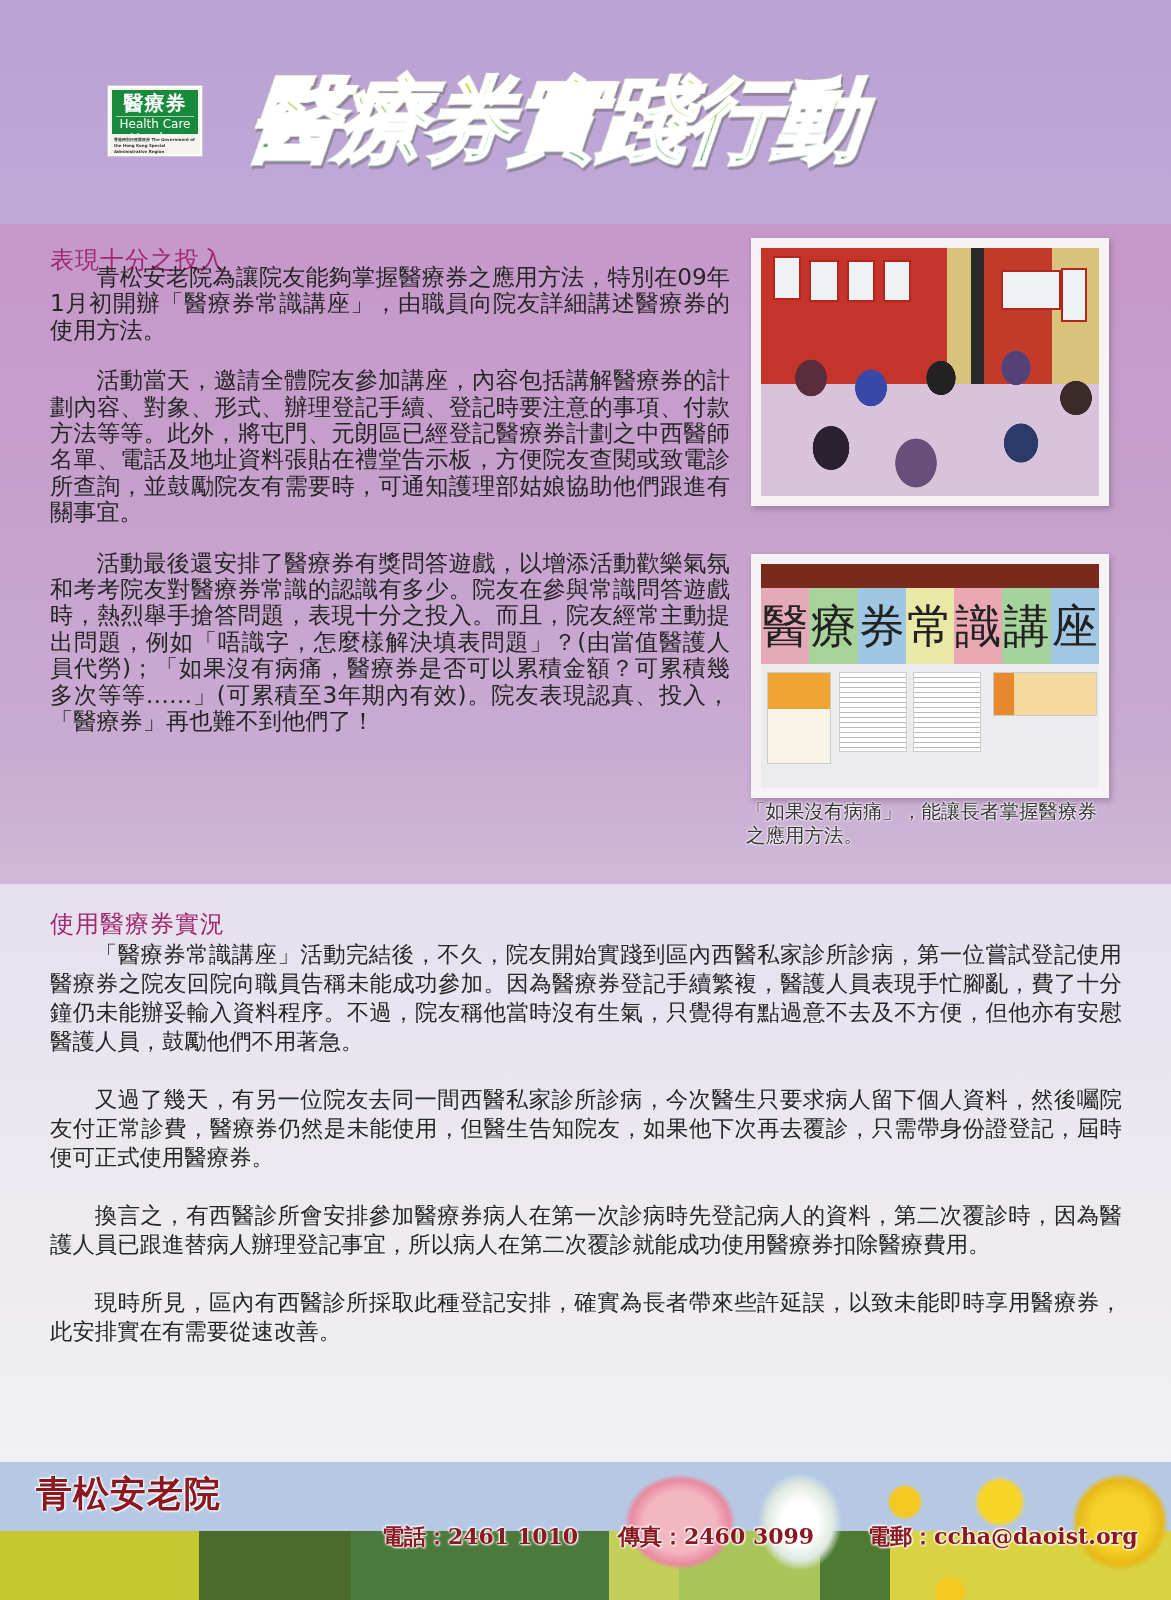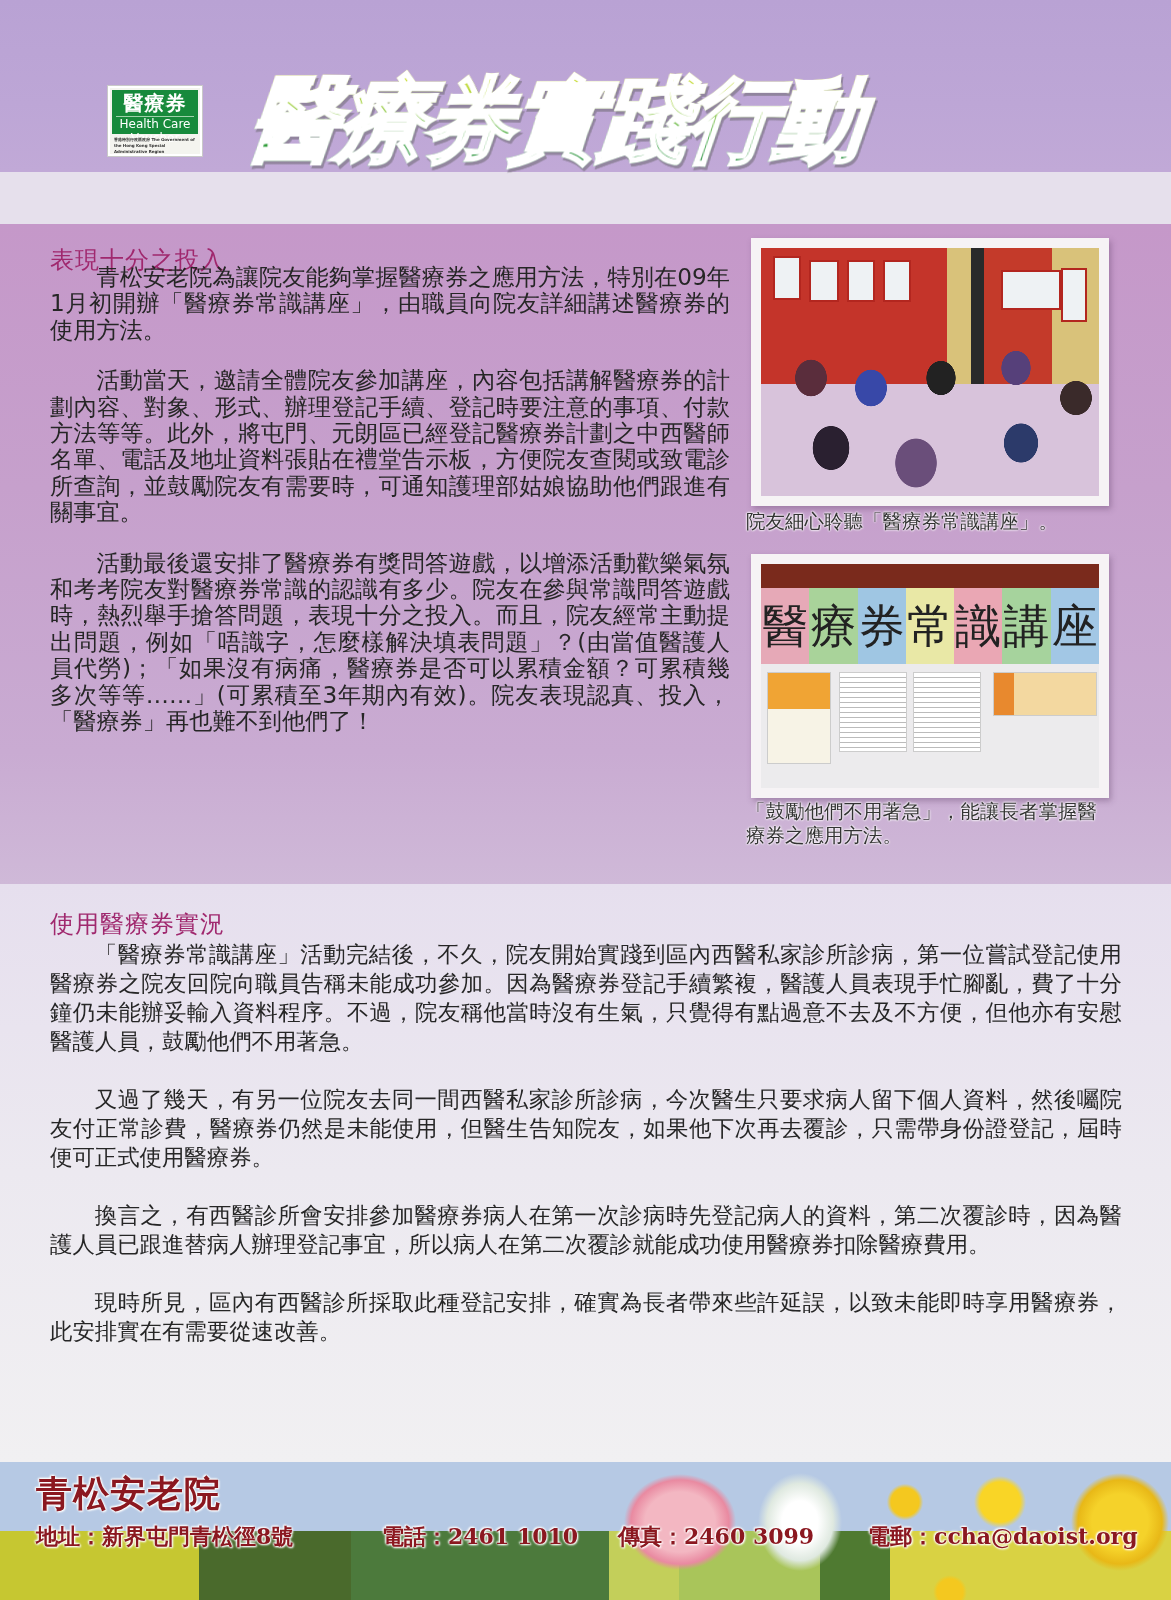--- a/index.html
+++ b/index.html
@@ -5,21 +5,21 @@
   * { box-sizing: border-box; margin: 0; padding: 0; }
   html, body { width: 1171px; height: 1600px; overflow: hidden; }
   body {
     position: relative;
     font-family: "DejaVu Sans", "Liberation Sans", sans-serif;
     color: #2a2a2a;
     background: #e6e0ec;
   }
   
   .header {
-    position: absolute; left: 0; top: 0; width: 1171px; height: 172px;
+    position: absolute; left: 0; top: 0; width: 1171px; height: 224px;
     background: linear-gradient(180deg, #b9a2d4 0%, #bda6d6 60%, #c1a9d7 100%);
   }
   .logo {
     position: absolute; left: 108px; top: 86px; width: 94px; height: 70px;
     background: #f4f4ef; border: 2px solid #fff; box-shadow: 0 0 0 1px #c9c9c9;
   }
   .logo .logo-top {
     background: #178a3c; height: 44px; margin: 2px 2px 0 2px;
     color: #fff; text-align: center;
   }
@@ -162,51 +162,49 @@
   <div class="photo photo1">
     <div class="ph-inner p1">
       <div class="win" style="left:12px;top:8px;width:28px;height:44px;"></div>
       <div class="win" style="left:48px;top:12px;width:30px;height:42px;"></div>
       <div class="win" style="left:86px;top:12px;width:28px;height:42px;"></div>
       <div class="win" style="left:122px;top:12px;width:28px;height:42px;"></div>
       <div class="win" style="left:240px;top:22px;width:60px;height:40px;"></div>
       <div class="win" style="left:300px;top:20px;width:26px;height:54px;"></div>
     </div>
   </div>
-  <div class="caption cap1">院友細心聆聽「醫療券常識講座」。</div>
 
   <div class="photo photo2">
     <div class="ph-inner p2">
       <div class="board-title">
         <span style="background:#e6a9b7">醫</span>
         <span style="background:#a9d39a">療</span>
         <span style="background:#9fc6e3">券</span>
         <span style="background:#e9e8a6">常</span>
         <span style="background:#eaa7b4">識</span>
         <span style="background:#a6d39d">講</span>
         <span style="background:#a2c7e5">座</span>
       </div>
       <div class="poster" style="left:6px;top:108px;width:64px;height:92px;background:linear-gradient(180deg,#f0a434 0 40%,#f7f3e6 40%);"></div>
       <div class="poster" style="left:78px;top:108px;width:68px;height:80px;background:repeating-linear-gradient(180deg,#fff 0 4px,#bbb 4px 5px);"></div>
       <div class="poster" style="left:152px;top:108px;width:68px;height:80px;background:repeating-linear-gradient(180deg,#fff 0 4px,#bbb 4px 5px);"></div>
       <div class="poster" style="left:232px;top:108px;width:104px;height:44px;background:linear-gradient(90deg,#e8892e 0 20%,#f3d8a0 20%);"></div>
     </div>
   </div>
-  <div class="caption cap2">「鼓勵他們不用著急」，能讓長者掌握醫療券之應用方法。</div>
+  <div class="caption cap2">「如果沒有病痛」，能讓長者掌握醫療券之應用方法。</div>
 </div>
 
 <div class="section2">
   <h2 class="sec-heading sec2-heading">使用醫療券實況</h2>
   <div class="sec2-text">
     <p class="para">「醫療券常識講座」活動完結後，不久，院友開始實踐到區內西醫私家診所診病，第一位嘗試登記使用醫療券之院友回院向職員告稱未能成功參加。因為醫療券登記手續繁複，醫護人員表現手忙腳亂，費了十分鐘仍未能辦妥輸入資料程序。不過，院友稱他當時沒有生氣，只覺得有點過意不去及不方便，但他亦有安慰醫護人員，鼓勵他們不用著急。</p>
     <p class="para">又過了幾天，有另一位院友去同一間西醫私家診所診病，今次醫生只要求病人留下個人資料，然後囑院友付正常診費，醫療券仍然是未能使用，但醫生告知院友，如果他下次再去覆診，只需帶身份證登記，屆時便可正式使用醫療券。</p>
     <p class="para">換言之，有西醫診所會安排參加醫療券病人在第一次診病時先登記病人的資料，第二次覆診時，因為醫護人員已跟進替病人辦理登記事宜，所以病人在第二次覆診就能成功使用醫療券扣除醫療費用。</p>
     <p class="para">現時所見，區內有西醫診所採取此種登記安排，確實為長者帶來些許延誤，以致未能即時享用醫療券，此安排實在有需要從速改善。</p>
   </div>
 </div>
 
 <div class="footer">
   <div class="footer-name">青松安老院</div>
-  <div class="footer-row f-addr">地址：新界屯門青松徑8號</div>
   <div class="footer-row f-tel">電話：2461  1010</div>
   <div class="footer-row f-fax">傳真：2460  3099</div>
   <div class="footer-row f-email">電郵：ccha@daoist.org</div>
 </div>
 
 </body></html>

